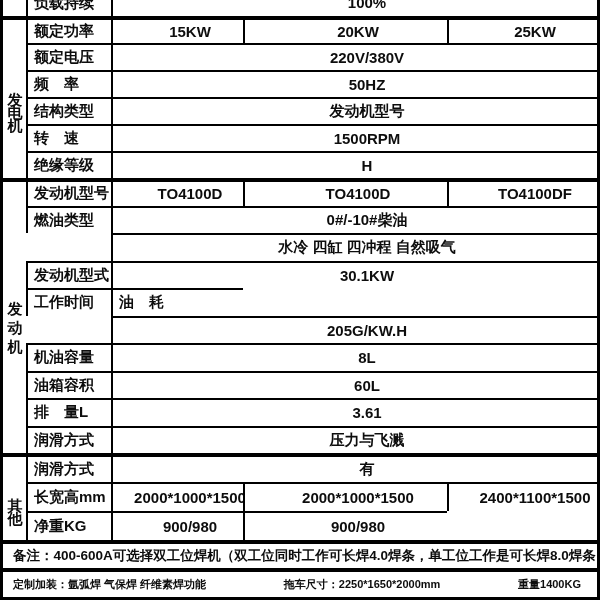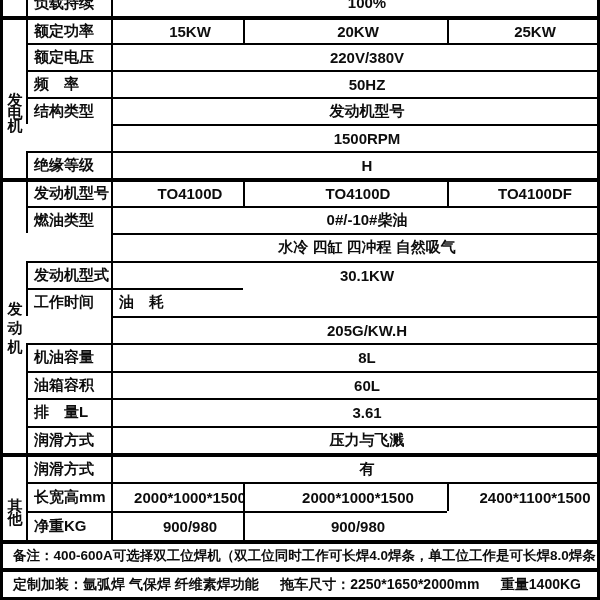--- a/index.html
+++ b/index.html
@@ -57,21 +57,21 @@
   .note {
     grid-column: 1 / -1;
     border-left: none;
     border-top: 4px solid #000;
     padding: 0 8px 0 10px;
     font-size: 13.5px;
   }
   .note2 {
     justify-content: space-between;
     padding-right: 16px;
-    font-size: 14px;
+    font-size: 11px;
   }
 </style>
 </head>
 <body>
 
 <div class="screen">
   <div class="spec-table">
 
     <div class="cell cat r0"></div>
     <div class="cell lbl r0 clip">
@@ -92,20 +92,21 @@
 
     <div class="cell lbl">额定电压</div>
     <div class="cell val span3">220V/380V</div>
 
     <div class="cell lbl">频　率</div>
     <div class="cell val span3">50HZ</div>
 
     <div class="cell lbl">结构类型</div>
     <div class="cell val span3">发动机型号</div>
 
+    <div class="cell lbl">转　速</div>
     <div class="cell val span3">1500RPM</div>
 
     <div class="cell lbl">绝缘等级</div>
     <div class="cell val span3">H</div>
 
     <div class="cell cat rows10 sec">
         <span class="vtext wide">发动机</span>
       </div>
 
     <div class="cell lbl sec">发动机型号</div>

